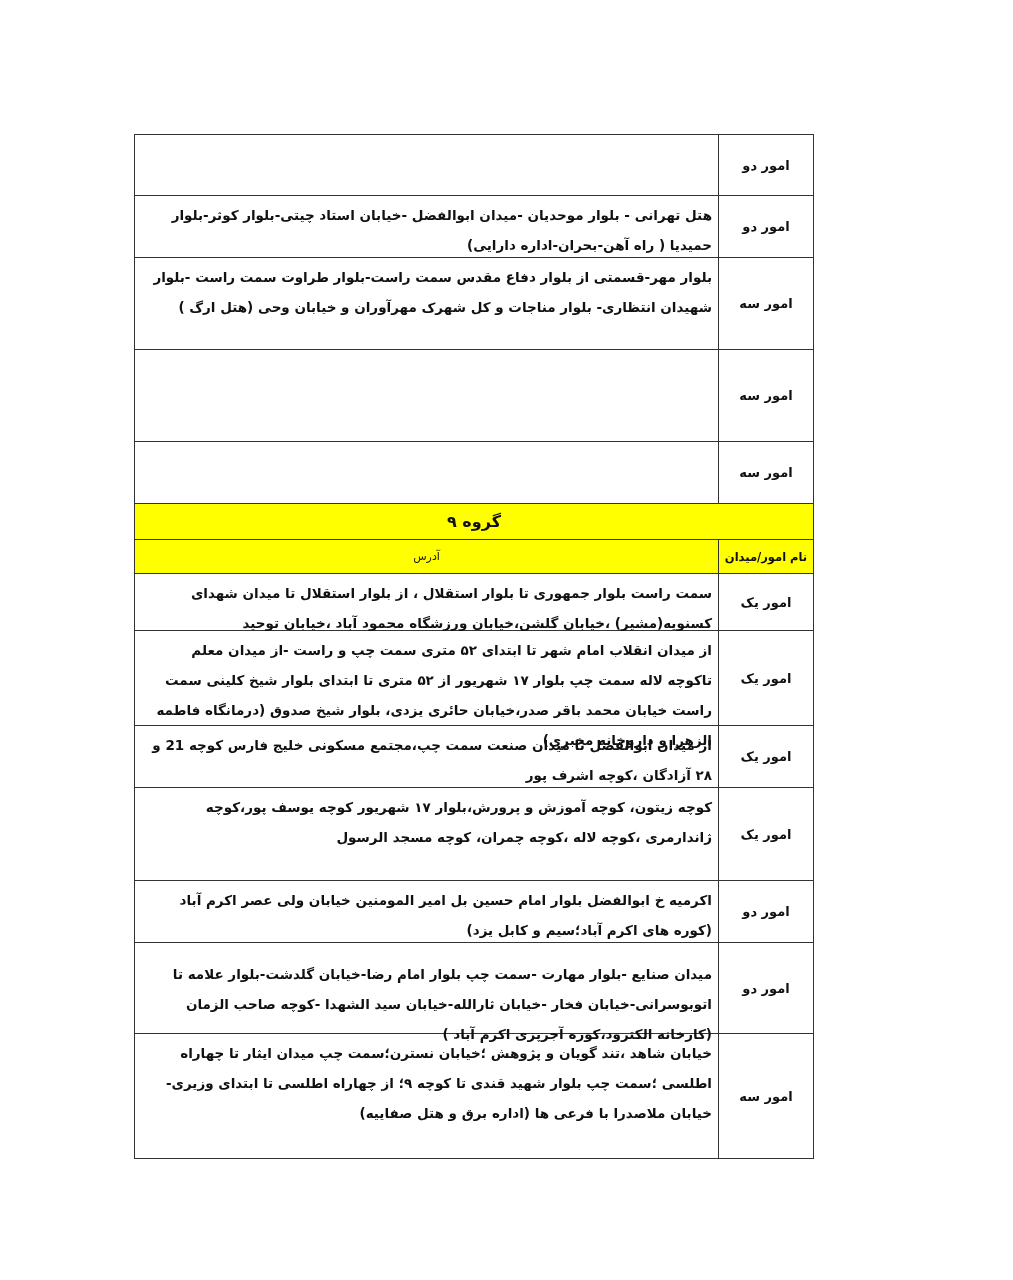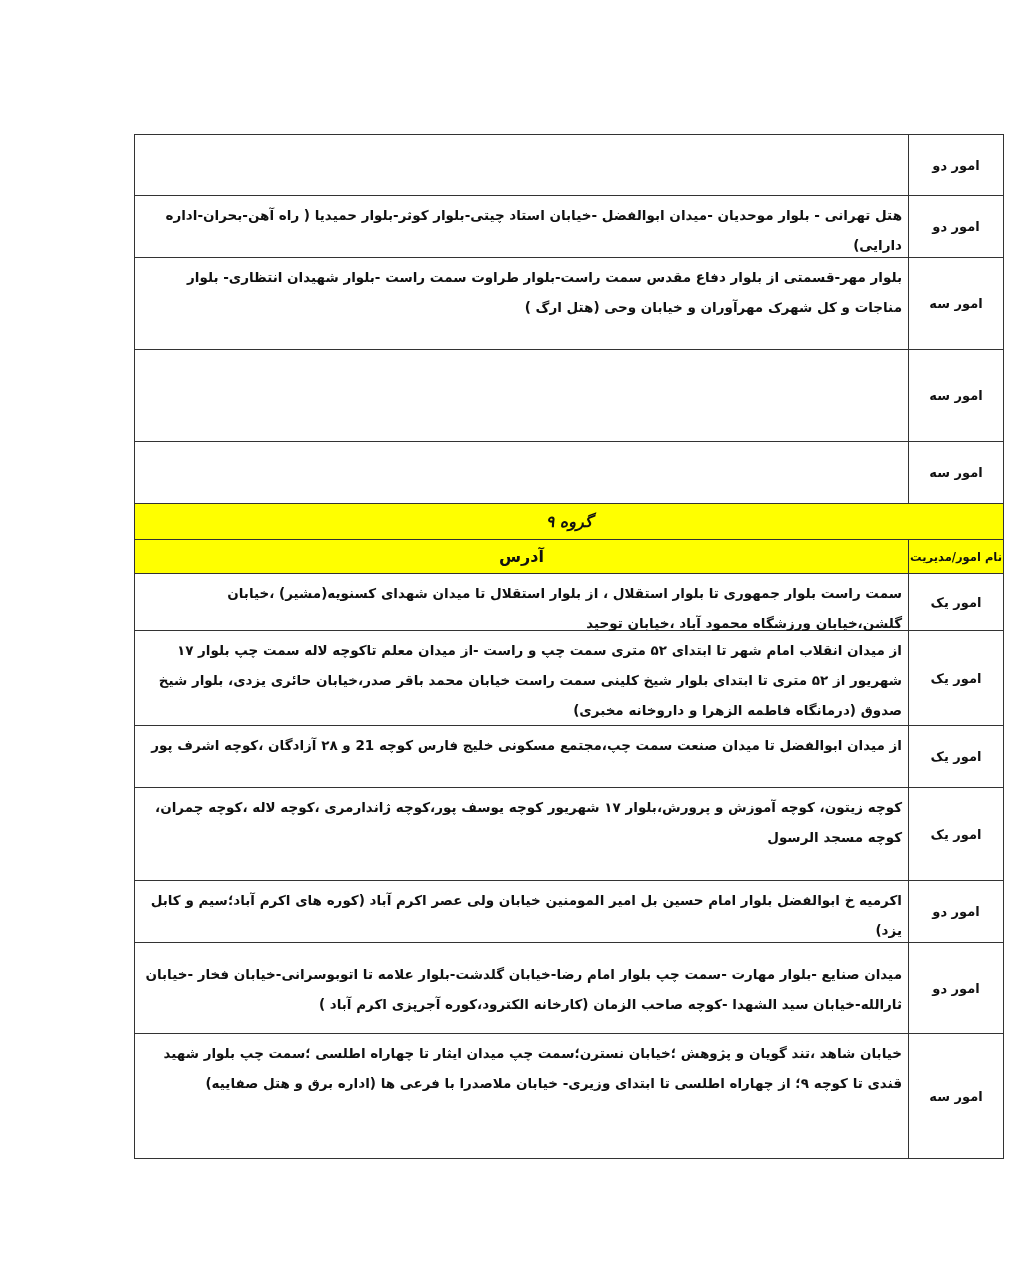--- a/index.html
+++ b/index.html
@@ -1,32 +1,32 @@
 <!DOCTYPE html>
 <html><head>
 <meta charset="utf-8">
 <style>
   html, body { margin: 0; padding: 0; background: #ffffff; }
   body { width: 1013px; height: 1280px; position: relative; overflow: hidden;
          font-family: "DejaVu Sans", "Liberation Sans", sans-serif; color: #111; }
-  .tbl { position: absolute; left: 134px; top: 134px; width: 870px;
+  .tbl { position: absolute; left: 134px; top: 134px; width: 680px;
          border: 1.5px solid #333; box-sizing: border-box; }
   .row { display: flex; flex-direction: row-reverse; border-bottom: 1.5px solid #333;
          box-sizing: border-box; }
   .row:last-child { border-bottom: none; }
   .unit { width: 95px; flex: 0 0 95px; border-left: 1.5px solid #333; box-sizing: border-box;
           display: flex; align-items: center; justify-content: center;
           font-size: 13px; font-weight: bold; direction: rtl; }
   .addr { flex: 1; direction: rtl; text-align: right; padding: 4px 6px 0 8px;
           font-size: 13.5px; font-weight: bold; line-height: 30px; box-sizing: border-box; }
   .group { background: #ffff00; display: flex; align-items: center; justify-content: center;
-           font-size: 16px; font-weight: bold; direction: rtl; border-bottom: 1.5px solid #333; font-style: italic; }
+           font-size: 16px; font-weight: bold; direction: rtl; border-bottom: 1.5px solid #333; }
   .colhdr { background: #ffff00; }
   .colhdr .unit { font-size: 11.5px; }
-  .colhdr .addr { text-align: right; font-size: 16px; font-weight: bold; padding: 0;
+  .colhdr .addr { text-align: right; font-size: 11px; font-weight: normal; padding: 0;
                   display: flex; align-items: center; justify-content: center; line-height: 1; }
 </style>
 </head>
 <body>
 
 <div class="tbl">
 
   <div class="row" style="height:61px">
     <div class="unit">امور دو</div>
   </div>
@@ -43,21 +43,21 @@
   </div>
   <div class="row" style="height:62px">
     <div class="unit">امور سه</div>
   </div>
 
   <div class="group" style="height:35px">
     <span>گروه ۹</span>
   </div>
 
   <div class="row colhdr" style="height:34px">
-    <div class="unit">نام امور/مدیریت</div>
+    <div class="unit">نام امور/میدان</div>
     <div class="addr">آدرس</div>
   </div>
 
   <div class="row" style="height:57px">
     <div class="unit">امور یک</div>
     <div class="addr">سمت راست  بلوار جمهوری تا  بلوار استقلال ، از بلوار استقلال تا میدان شهدای کسنویه(مشیر) ،خیابان گلشن،خیابان  ورزشگاه محمود آباد ،خیابان توحید</div>
   </div>
   <div class="row" style="height:95px">
     <div class="unit">امور یک</div>
     <div class="addr">از میدان انقلاب امام شهر  تا ابتدای ۵۲ متری   سمت چپ و راست -از میدان معلم تاکوچه لاله سمت چپ بلوار ۱۷ شهریور از ۵۲ متری تا ابتدای بلوار شیخ کلینی سمت راست خیابان محمد باقر صدر،خیابان حائری یزدی، بلوار شیخ صدوق (درمانگاه فاطمه الزهرا و داروخانه مخبری)</div>

